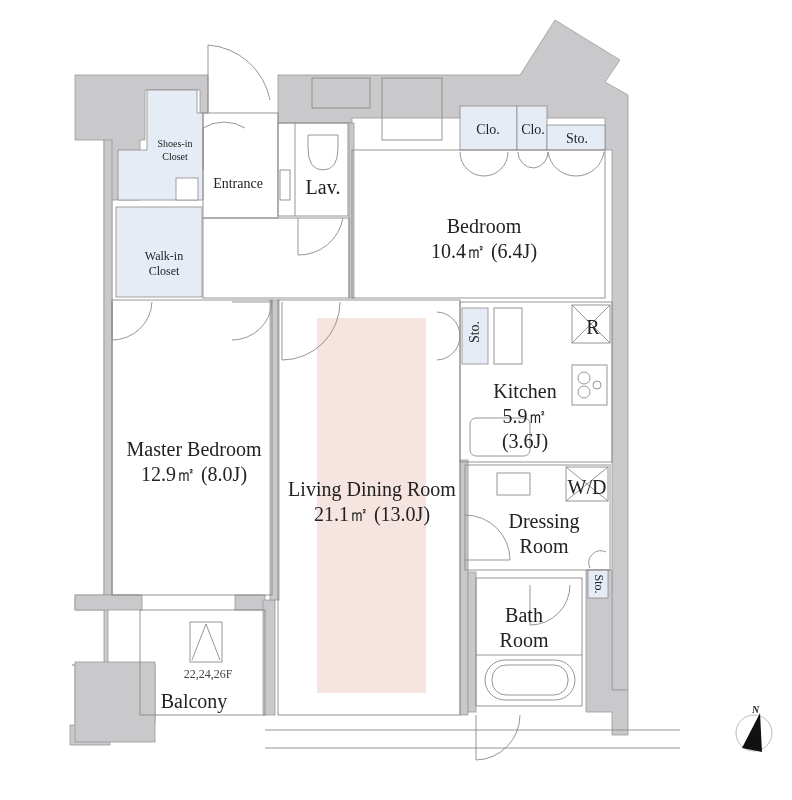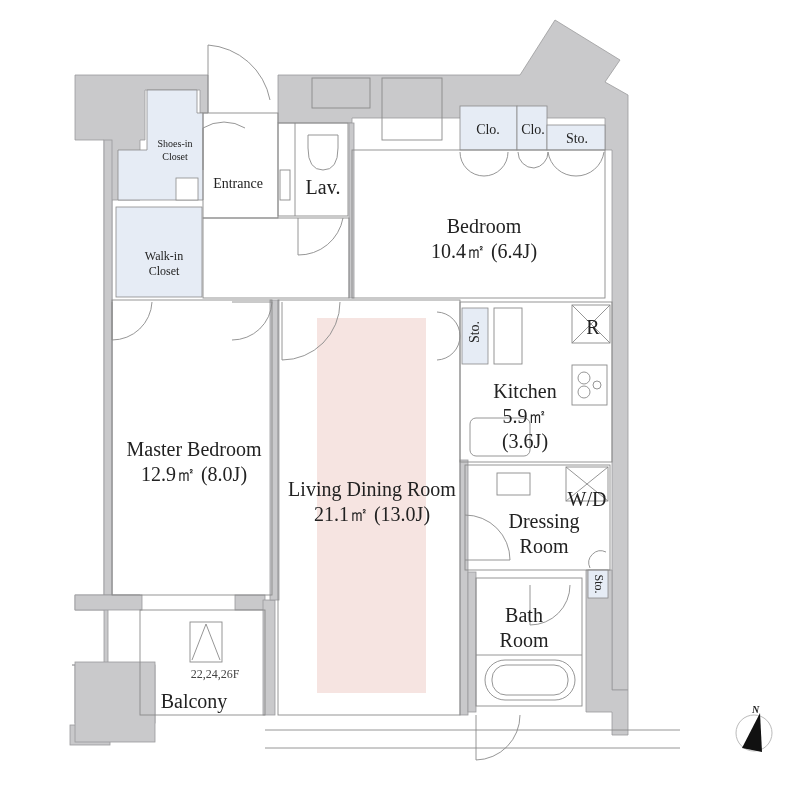--- a/index.html
+++ b/index.html
@@ -155,36 +155,36 @@
 <div class="lbl sm" style="left:488px;top:130px;">Clo.</div>
 <div class="lbl sm" style="left:533px;top:130px;">Clo.</div>
 <div class="lbl sm" style="left:577px;top:139px;">Sto.</div>
 <div class="lbl sm vert" style="left:475px;top:332px;">Sto.</div>
 <div class="lbl med" style="left:593px;top:327px;">R</div>
 <div class="lbl med" style="left:525px;top:394px;margin-top:22px;">
   <span>Kitchen</span>
   <span>5.9㎡</span>
   <span>(3.6J)</span>
 </div>
-<div class="lbl med" style="left:587px;top:487px;margin-top:12px;">W/D</div>
+<div class="lbl med" style="left:587px;top:487px;">W/D</div>
 <div class="lbl med" style="left:544px;top:534px;">
   <span>Dressing</span>
   <span>Room</span>
 </div>
 <div class="lbl xs vert-cw" style="left:598px;top:584px;">Sto.</div>
 <div class="lbl med" style="left:524px;top:628px;">
   <span>Bath</span>
   <span>Room</span>
 </div>
 <div class="lbl med" style="left:194px;top:462px;">
   <span>Master Bedroom</span>
   <span>12.9㎡ (8.0J)</span>
 </div>
 <div class="lbl med" style="left:372px;top:502px;">
   <span>Living Dining Room</span>
   <span>21.1㎡ (13.0J)</span>
 </div>
-<div class="lbl xs" style="left:215px;top:674px;color:#444;">22,24,26F</div>
+<div class="lbl xs" style="left:208px;top:674px;color:#444;">22,24,26F</div>
 <div class="lbl med" style="left:194px;top:701px;">Balcony</div>
 
 <div class="compass">
   <span class="n">N</span>
 </div>
 
 </body></html>

